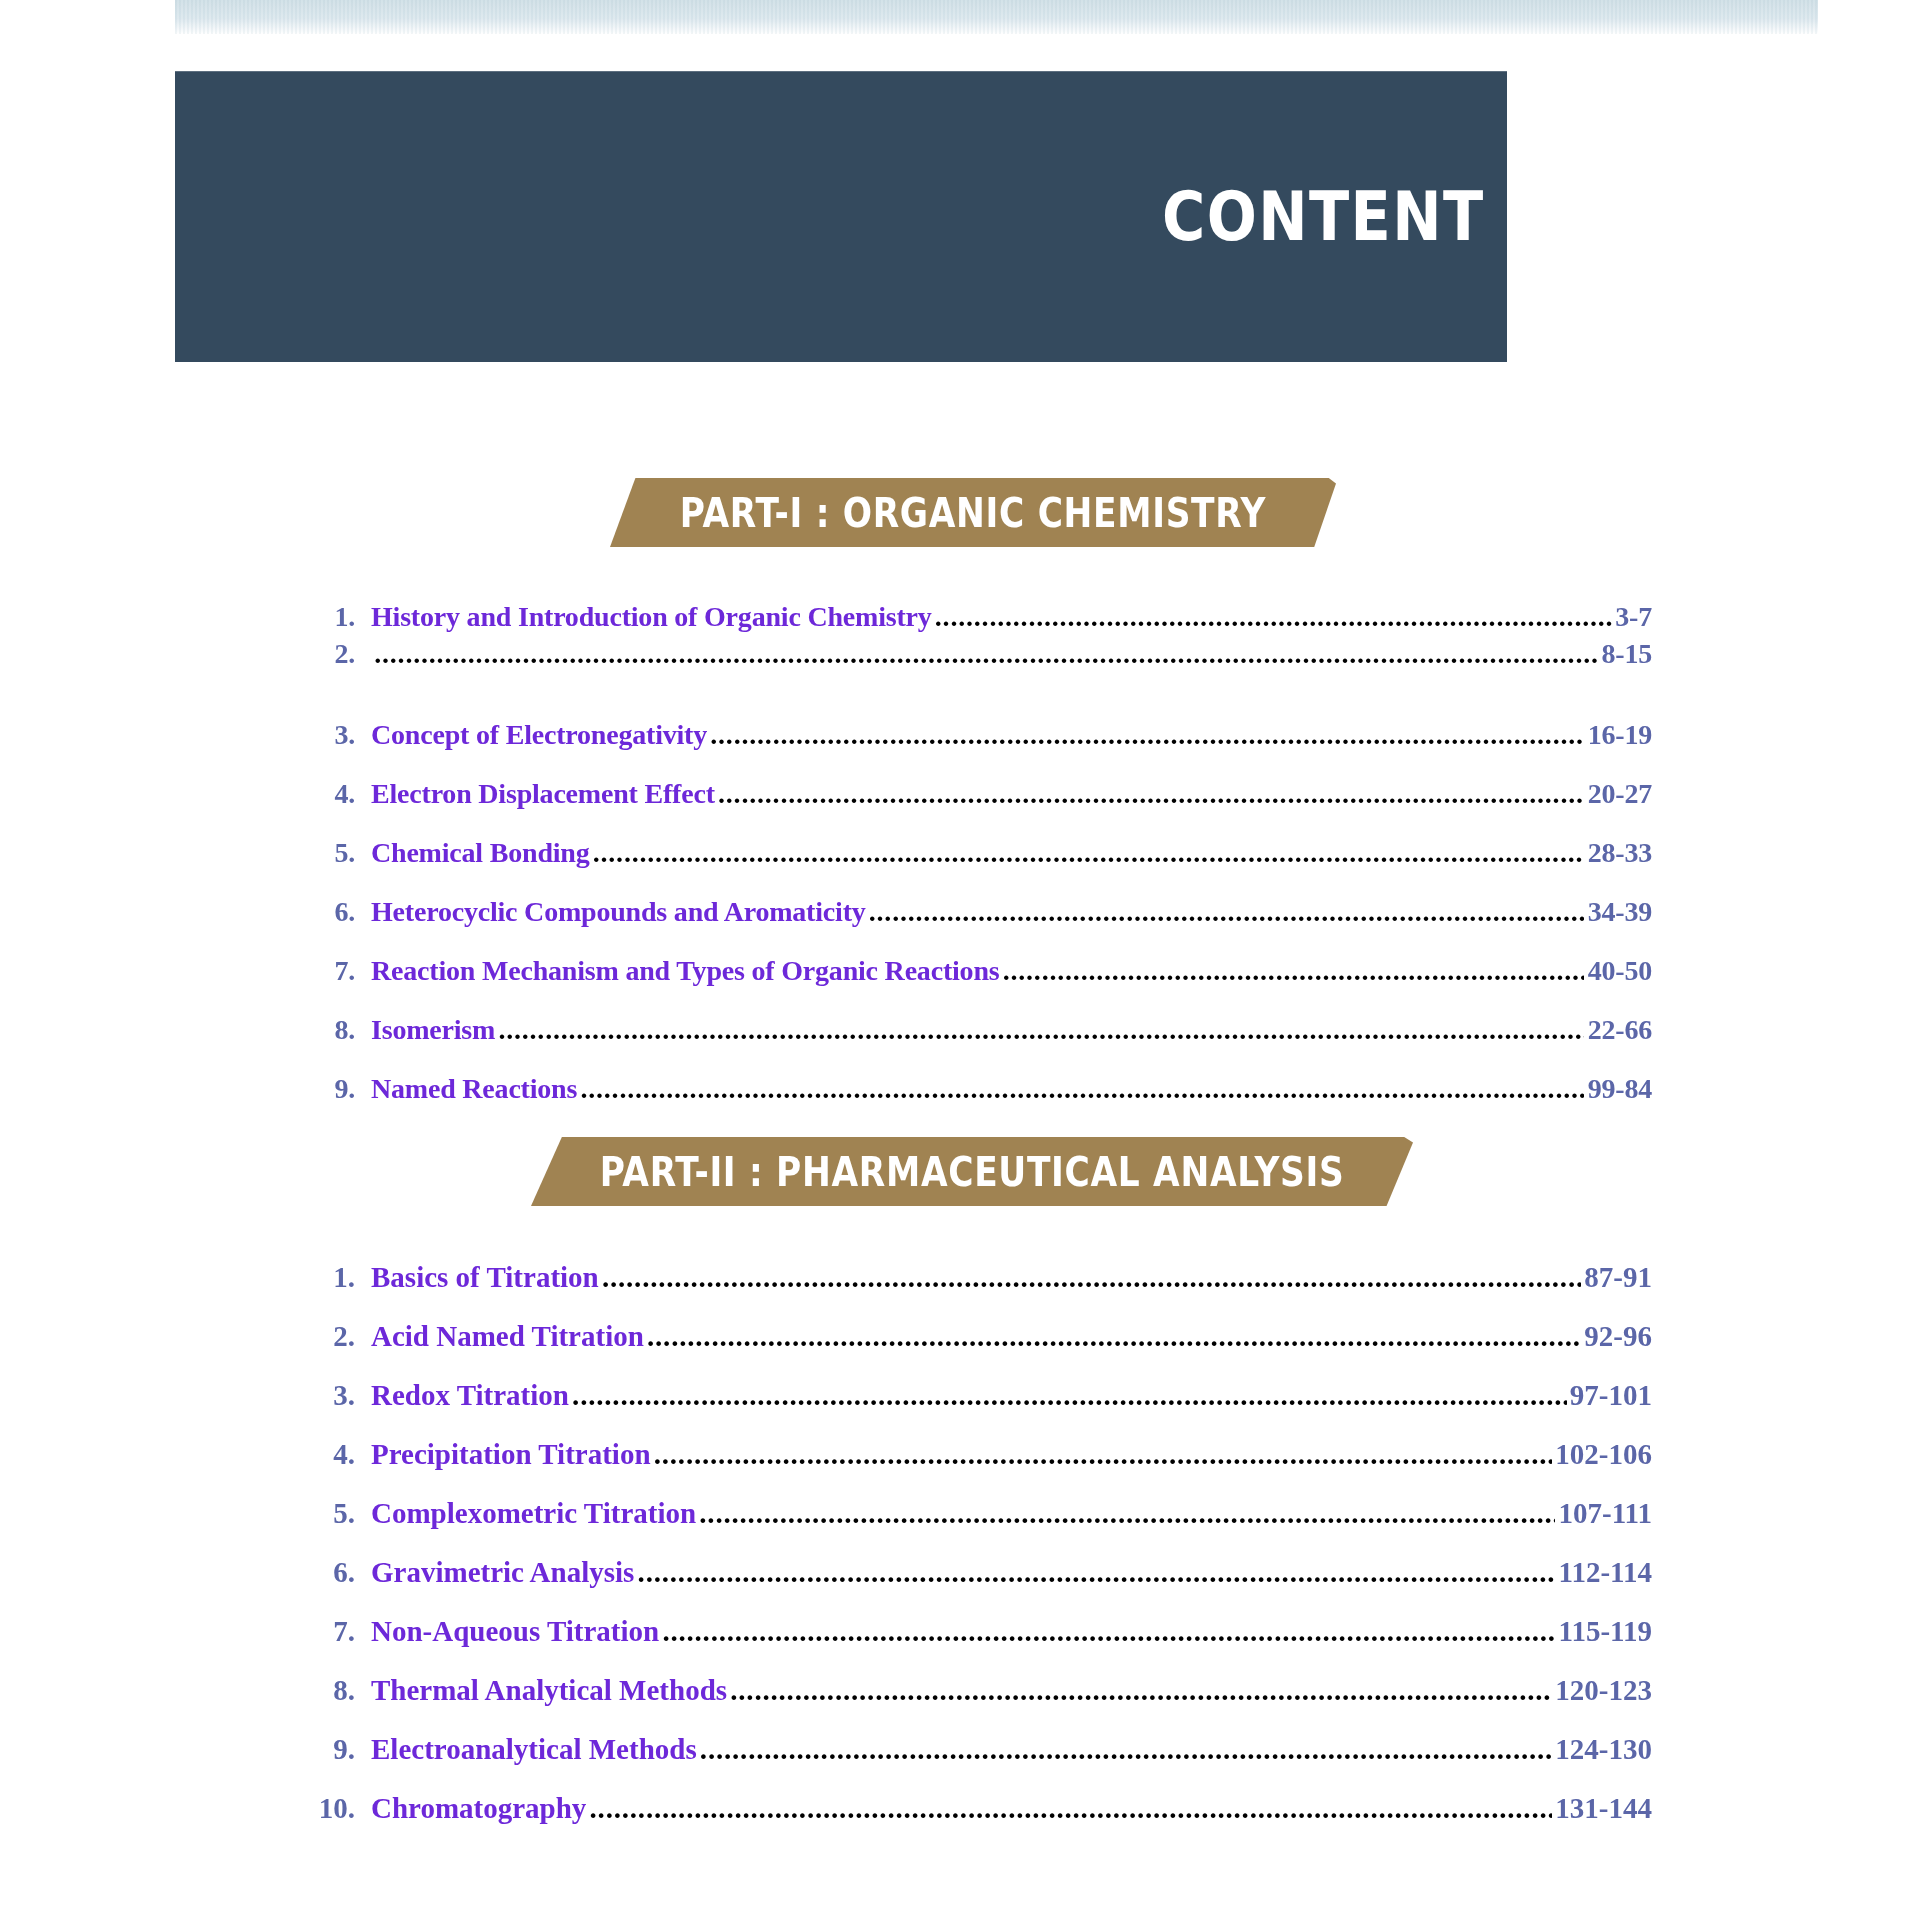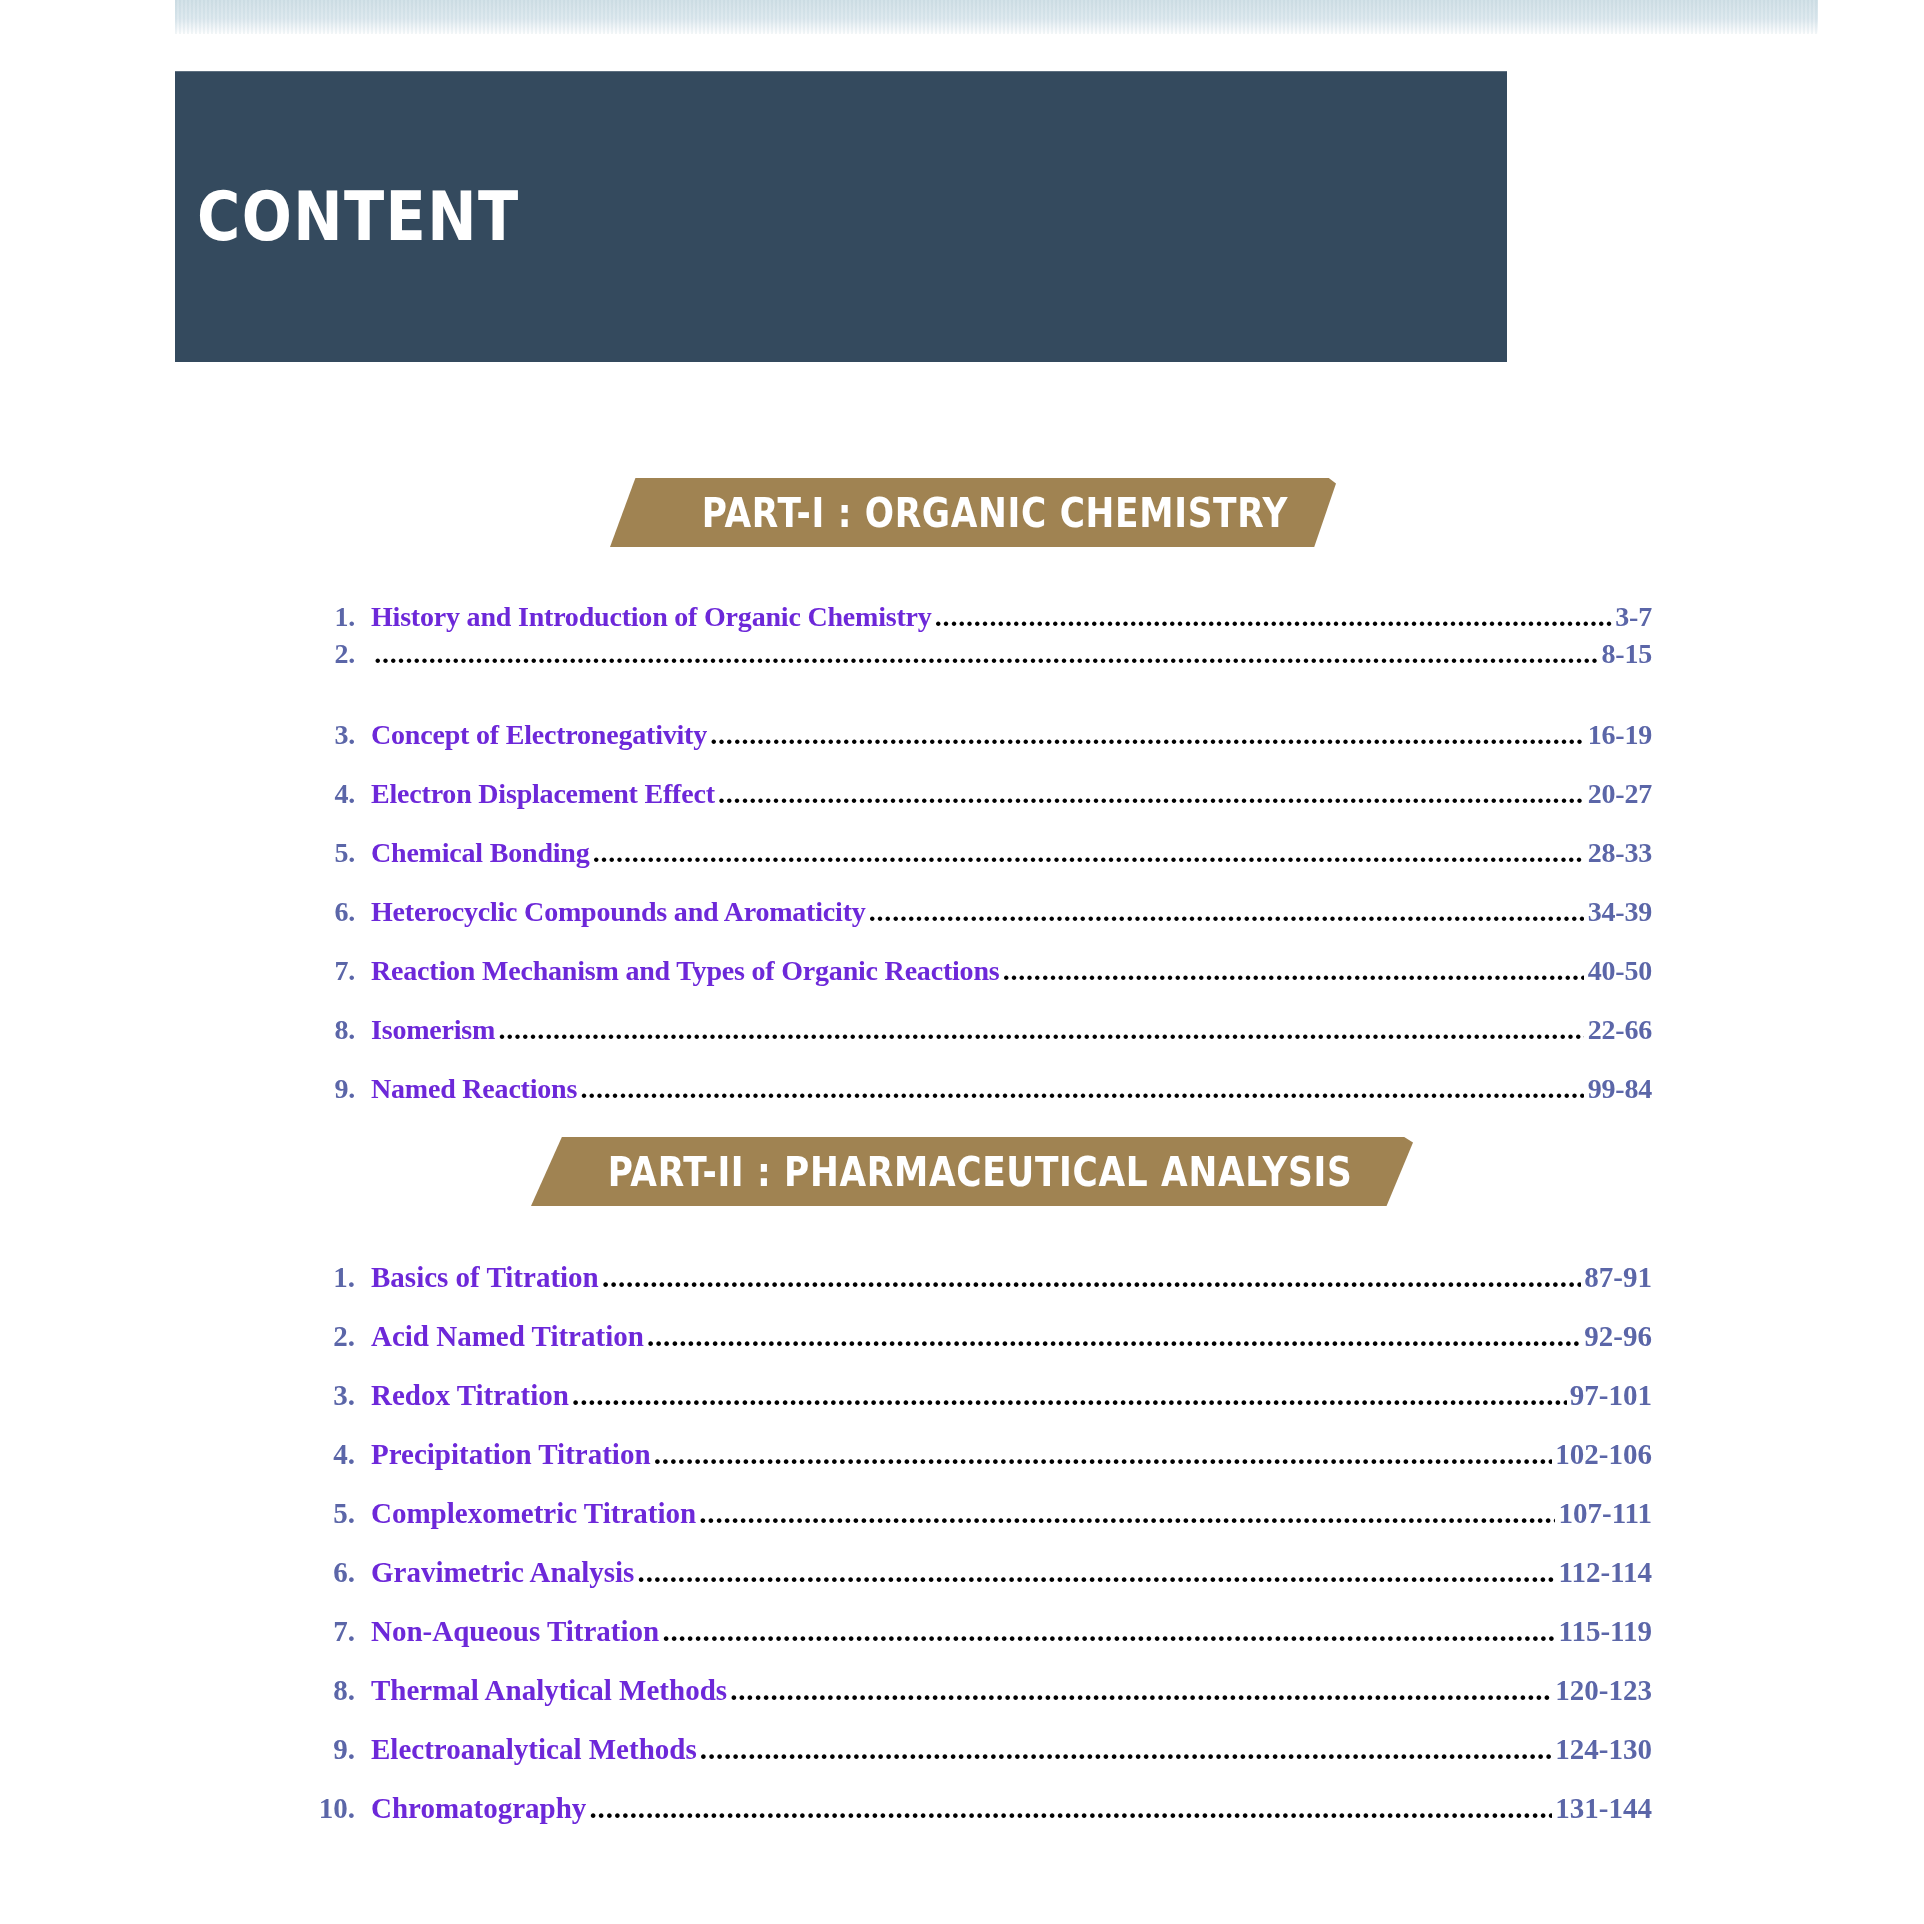--- a/index.html
+++ b/index.html
@@ -10,39 +10,39 @@
     background:
       repeating-linear-gradient(90deg, rgba(120,160,180,0.10) 0 1.6px, rgba(255,255,255,0) 1.6px 4px),
       linear-gradient(180deg, #cfdfe6 0%, #dce8ee 55%, #ffffff 100%);
     opacity: 0.9;
   }
 
   .header-band {
     position: absolute; left: 175px; top: 71px; width: 1332px; height: 290px;
     background: #344a5e;
     border-top: 1.6px solid #5d6f80;
-    display: flex; align-items: center; justify-content: flex-start;
+    display: flex; align-items: center; justify-content: flex-end;
   }
   .header-title {
     color: #ffffff;
     font-family: "DejaVu Sans", sans-serif;
     font-weight: bold;
     font-size: 67px;
     letter-spacing: 1.6px;
     transform: scaleX(0.88);
     margin-top: -3.2px;
   }
 
   .part-banner {
     position: absolute;
     height: 69px;
     background: #a08352;
     clip-path: polygon(3.5% 0, 99% 0, 100% 8%, 97% 100%, 0 100%);
     filter: drop-shadow(4.8px 8px 4.8px rgba(0,0,0,0.45));
-    display: flex; align-items: center; justify-content: flex-end;
+    display: flex; align-items: center; justify-content: center;
   }
   .part-label {
     color: #ffffff;
     font-family: "DejaVu Sans", sans-serif;
     font-weight: bold;
     font-size: 40px;
     letter-spacing: 0.8px;
     transform: scaleX(0.86);
     white-space: nowrap;
   }

